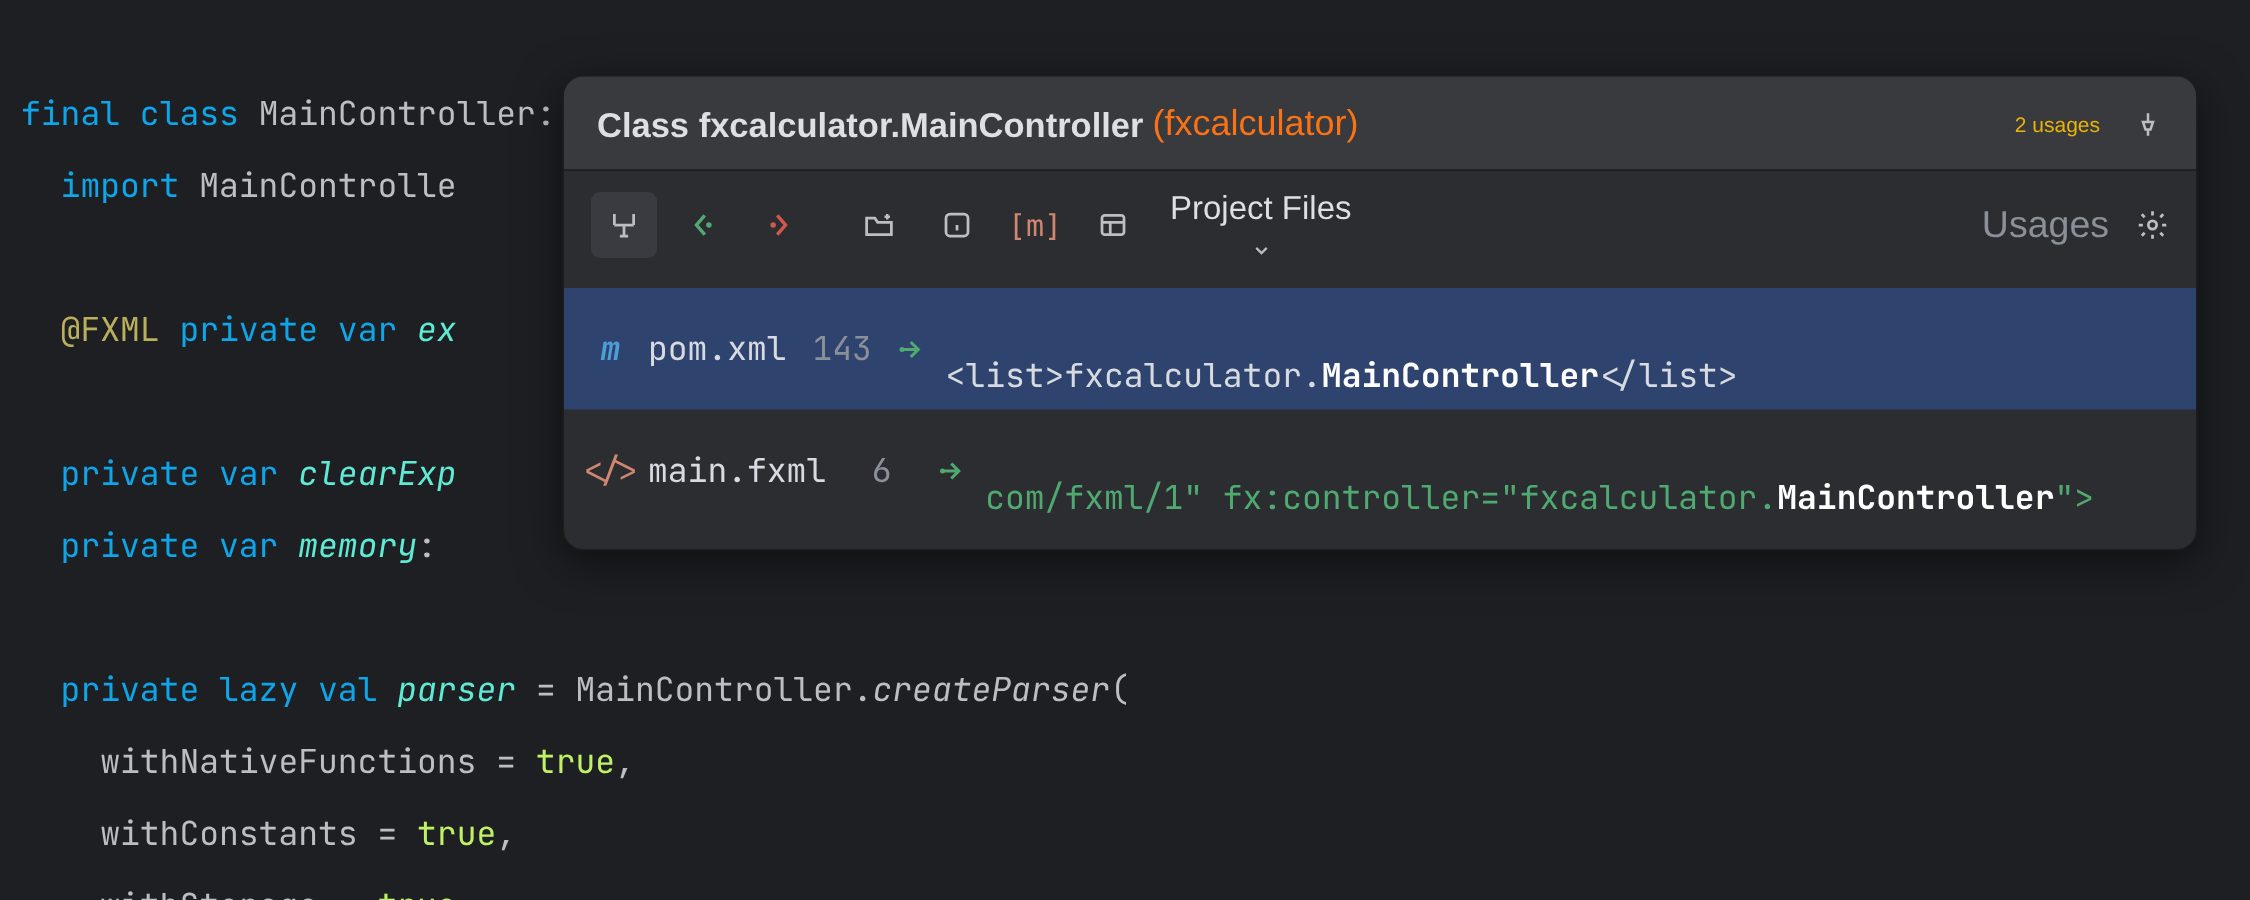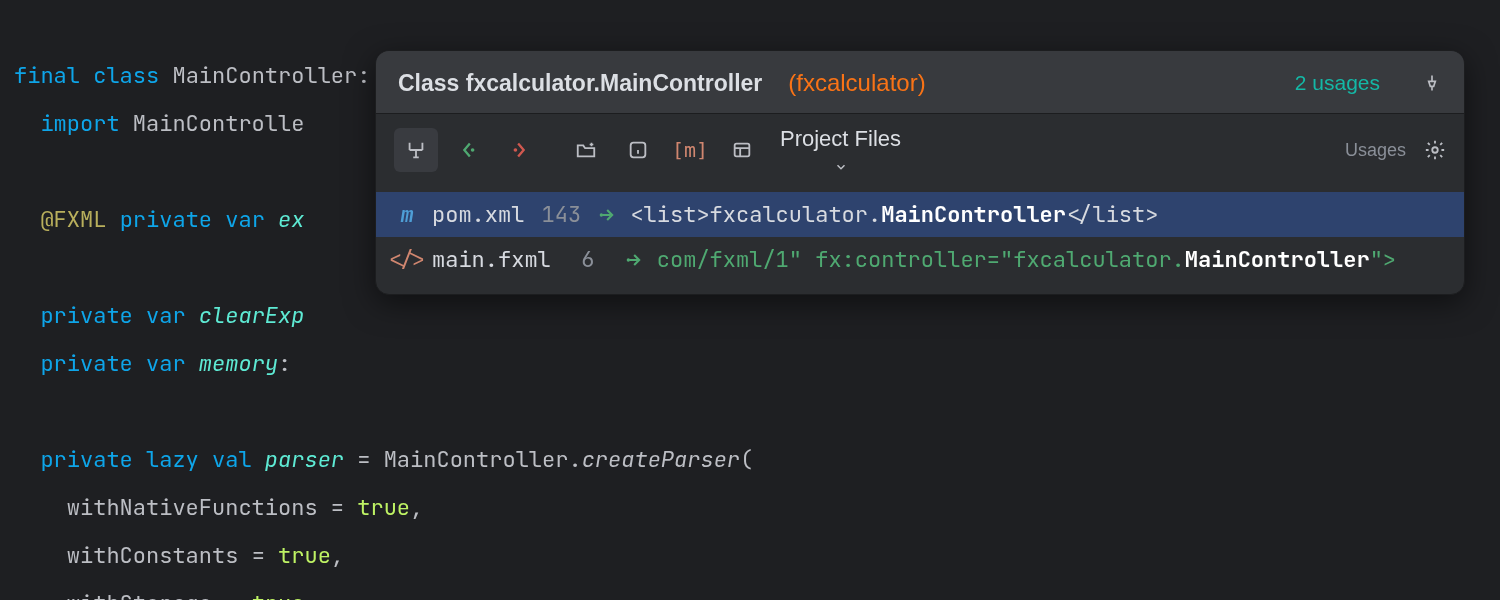--- a/index.html
+++ b/index.html
@@ -34,62 +34,62 @@
     border: 1px solid #1c1d1f;
     border-radius: 14px;
     box-shadow: 0 8px 30px rgba(0,0,0,.5);
     overflow: hidden;
     font-family: -apple-system, "Segoe UI", sans-serif;
   }
   .popup-header {
     display: flex; align-items: center;
     padding: 18px 22px 16px 22px;
     background: #383a3e;
-    gap: 24px;
+    gap: 4px;
   }
   .popup-title { font-size: 23px; color: #dcdfe4; font-weight: 600; white-space: nowrap; }
   .popup-subtitle { color: #f97316; font-size: 24px; margin-left: 2px; }
-  .popup-usages { margin-left: auto; color: #14b8a6; font-size: 21px; }
+  .popup-usages { margin-left: auto; color: #eab308; font-size: 14px; }
   .pin-icon { margin-left: 18px; color: #bcbec4; }
 
   .popup-toolbar {
     display: flex; align-items: center; gap: 8px;
     padding: 12px 18px;
     background: #2b2d30;
     border-top: 1px solid #1c1d1f;
   }
   .tb-btn {
     width: 44px; height: 44px;
     display: flex; align-items: center; justify-content: center;
     border-radius: 6px;
     color: #bcbec4;
   }
   .tb-btn.active { background: #393b40; }
   .tb-sep { flex: 0 0 6px; }
   .scope-label { margin-left: 8px; color: #dcdfe4; font-size: 22px; display:flex; align-items:center; gap:8px;flex-direction:column;}
   .toolbar-right { margin-left: auto; display: flex; align-items: center; gap: 18px; }
-  .usages-label { color: #8a8f98; font-size: 18px; }
+  .usages-label { color: #8a8f98; font-size: 25px; }
 
   .popup-list { padding: 6px 0 12px 0; }
   .row {
     display: flex; align-items: center;
     padding: 8px 18px;
     font-family: "JetBrains Mono", monospace;
     font-size: 22px;
     gap: 12px;
     white-space: nowrap;
   }
   .row.selected { background: #2e436e; }
   .file-icon { width: 26px; display:flex; justify-content:center; font-weight:700; font-style: italic; }
   .file-icon.maven { color: #4e9ed6; }
   .file-icon.fxml  { color: #d0866f; font-style: normal; font-weight: 400;}
   .file-name { color: #d7dae0; }
   .line-no { color: #8a8f98; min-width: 50px; text-align: center; }
   .arrow-icon { color: #4fa971; }
-  .snippet { color: #d7dae0; }
+  .snippet { color: #d7dae0; margin-top: 36px; }
   .snippet .hi { font-weight: 700; color: #ffffff; }
   .row2 .snippet { color: #4fa971; }
 
   svg { display: block; }
 </style>
 </head>
 <body>
 
 <div class="editor">
 <span class="kw">final</span> <span class="kw">class</span> <span class="cls">MainController</span><span class="pun">:</span>

